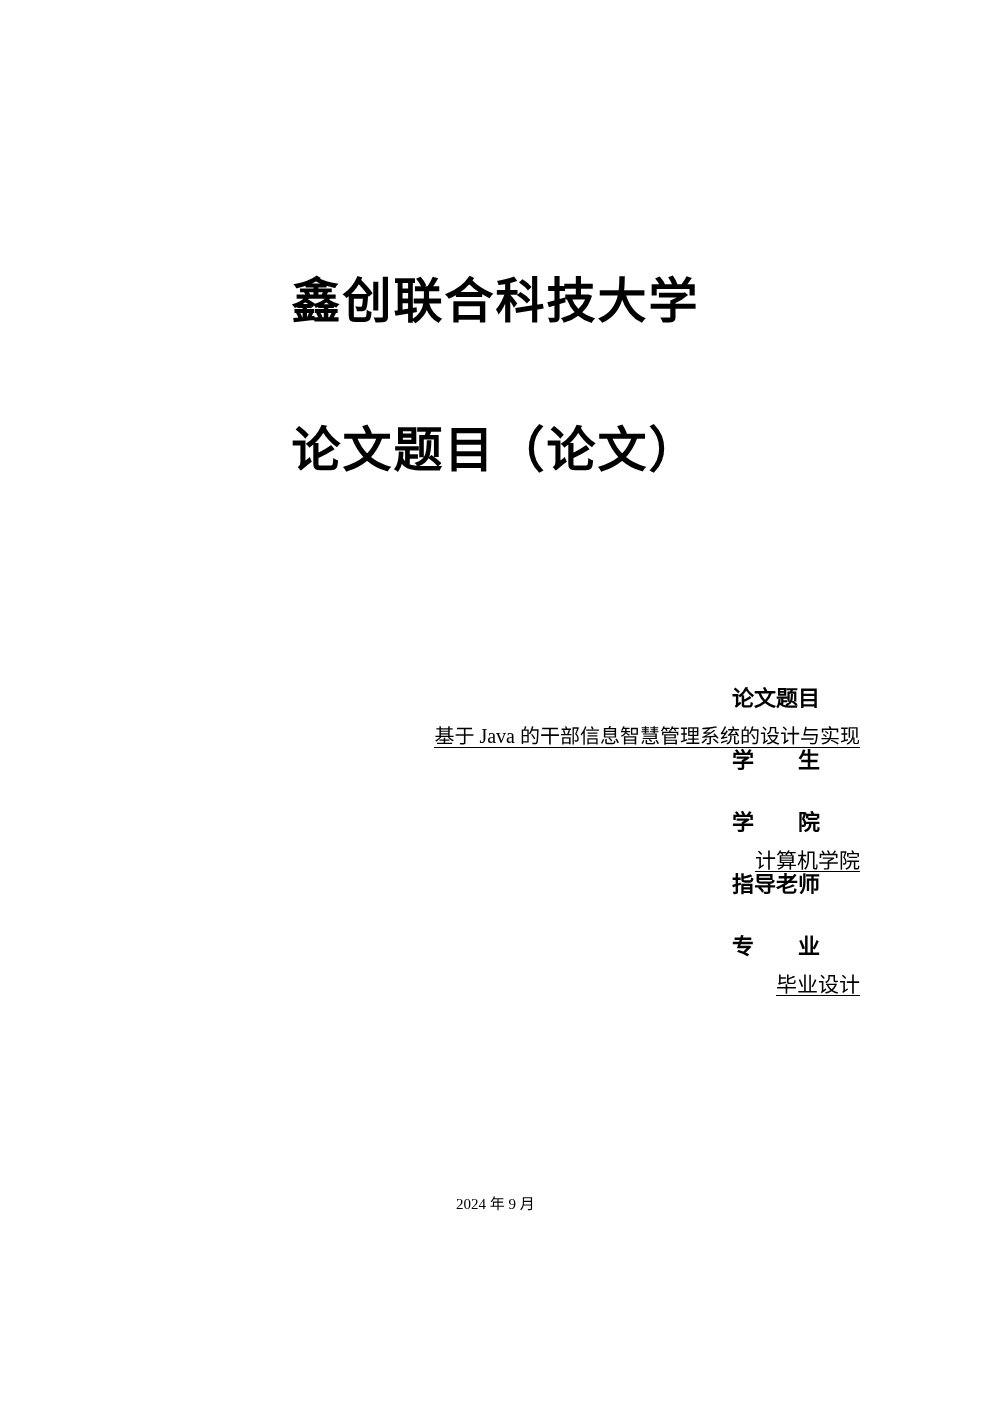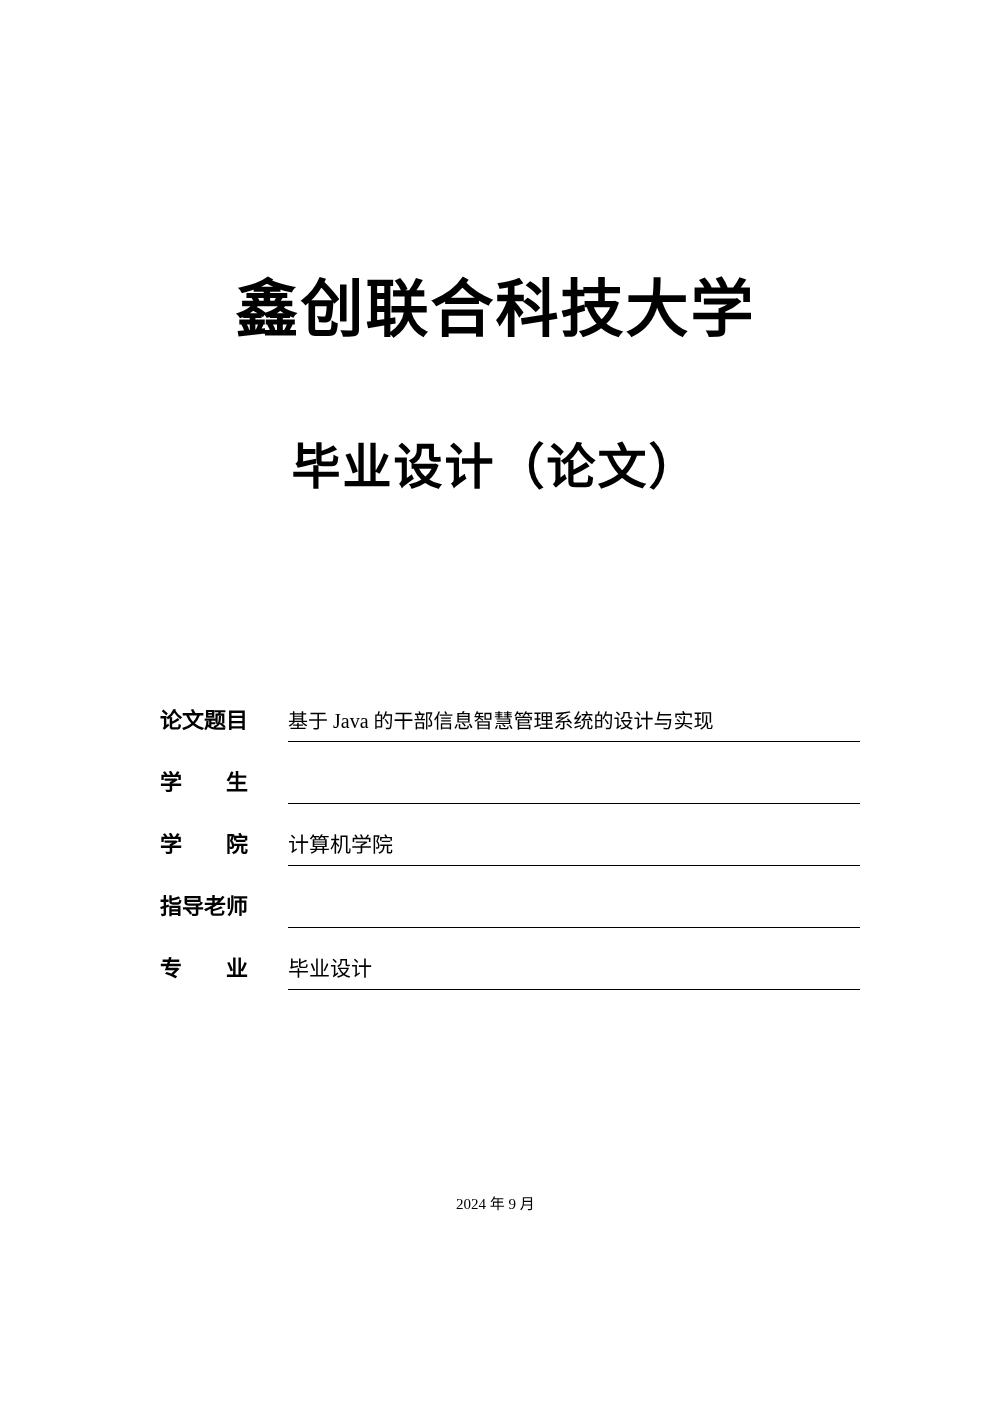--- a/index.html
+++ b/index.html
@@ -25,21 +25,21 @@
   .title-block {
     position: absolute;
     top: 272px;
     left: 0;
     width: 991px;
     text-align: center;
   }
   .doc-title {
     font-family: "Liberation Sans", "DejaVu Sans", sans-serif;
     font-weight: bold;
-    font-size: 63px;
+    font-size: 49px;
     letter-spacing: 2px;
     line-height: 1.2;
     margin: 0;
   }
   .doc-subtitle {
     font-family: "Liberation Sans", "DejaVu Sans", sans-serif;
     font-weight: bold;
     font-size: 49px;
     letter-spacing: 2px;
     line-height: 1.2;
@@ -51,20 +51,21 @@
   .info-block {
     position: absolute;
     top: 680px;
     left: 160px;
     width: 700px;
   }
   .info-row {
     display: flex;
     align-items: flex-end;
     height: 62px;
+    flex-direction: column;
   }
   .info-label {
     font-family: "Liberation Sans", "DejaVu Sans", sans-serif;
     font-weight: bold;
     font-size: 22px;
     width: 128px;
     flex: none;
     display: flex;
     justify-content: space-between;
     padding-bottom: 8px;
@@ -97,21 +98,21 @@
     font-family: "Liberation Serif", "DejaVu Serif", serif;
   }
 </style>
 </head>
 <body>
 
 <div class="page">
 
   <div class="title-block">
     <h1 class="doc-title">鑫创联合科技大学</h1>
-    <h2 class="doc-subtitle">毕业设计（论文）</h2>
+    <h2 class="doc-subtitle">论文题目（论文）</h2>
   </div>
 
   <div class="info-block">
 
     <div class="info-row">
       <div class="info-label">论文题目</div>
       <div class="info-value title-value">基于 Java 的干部信息智慧管理系统的设计与实现</div>
     </div>
 
     <div class="info-row">

